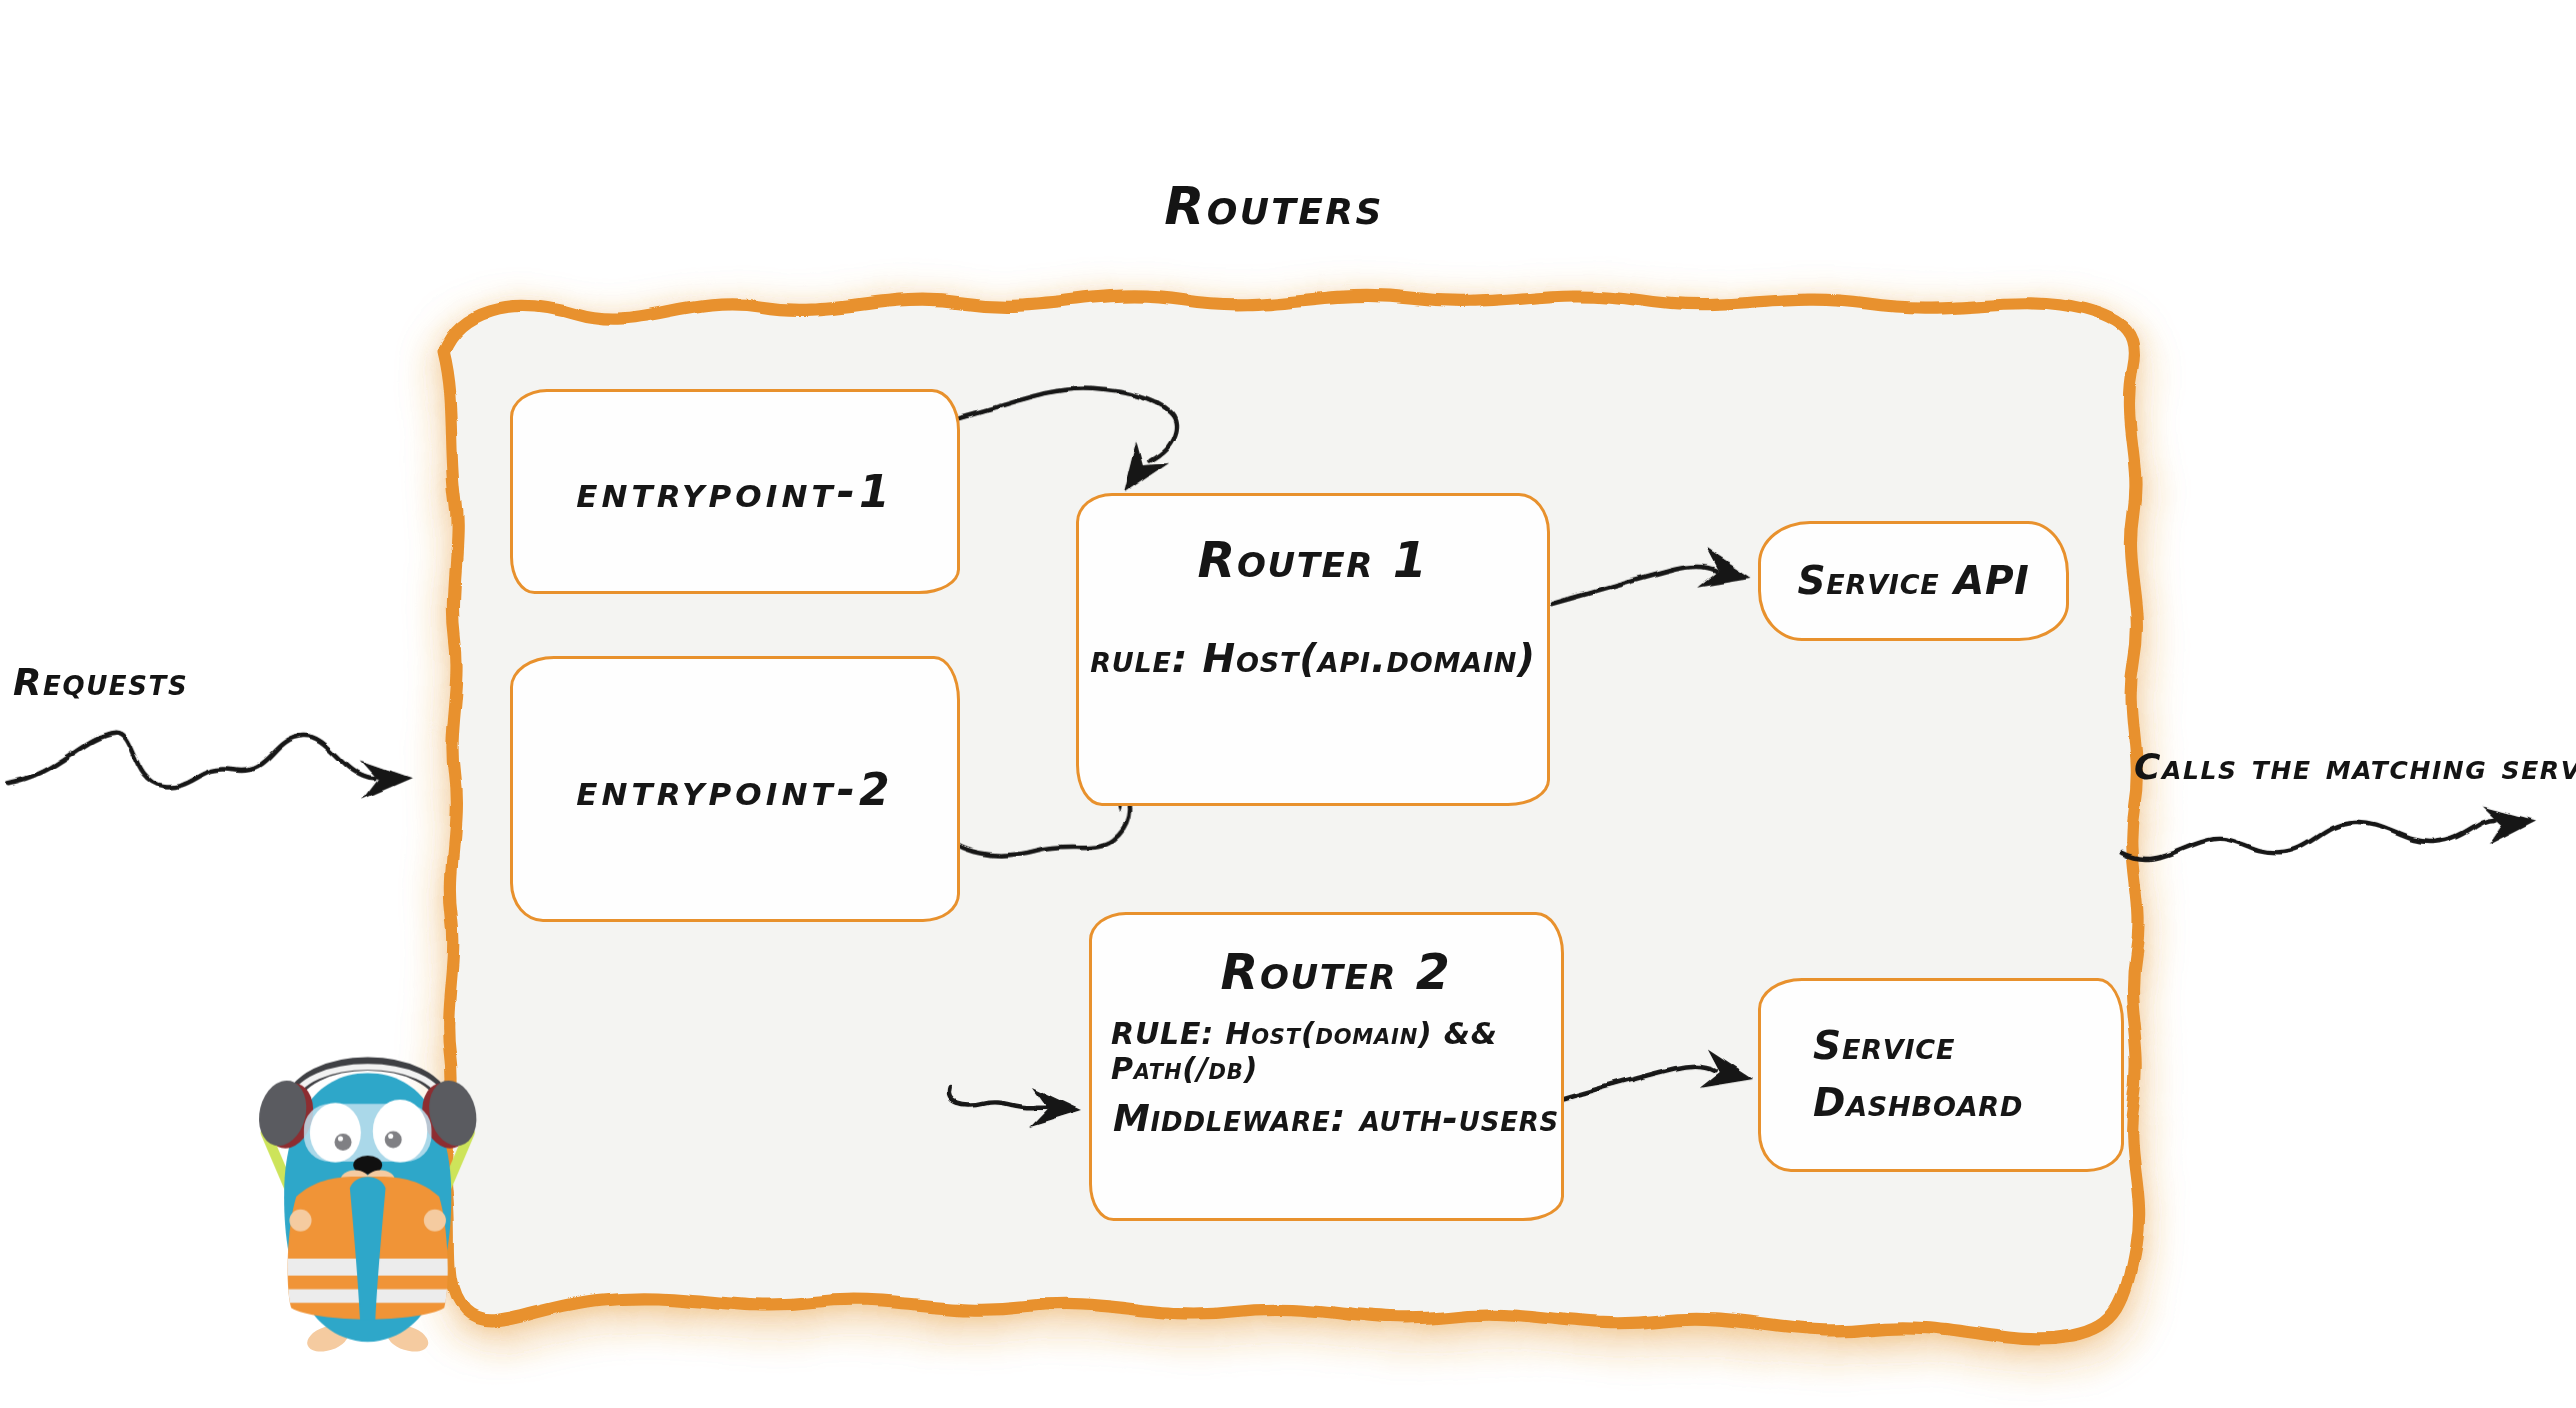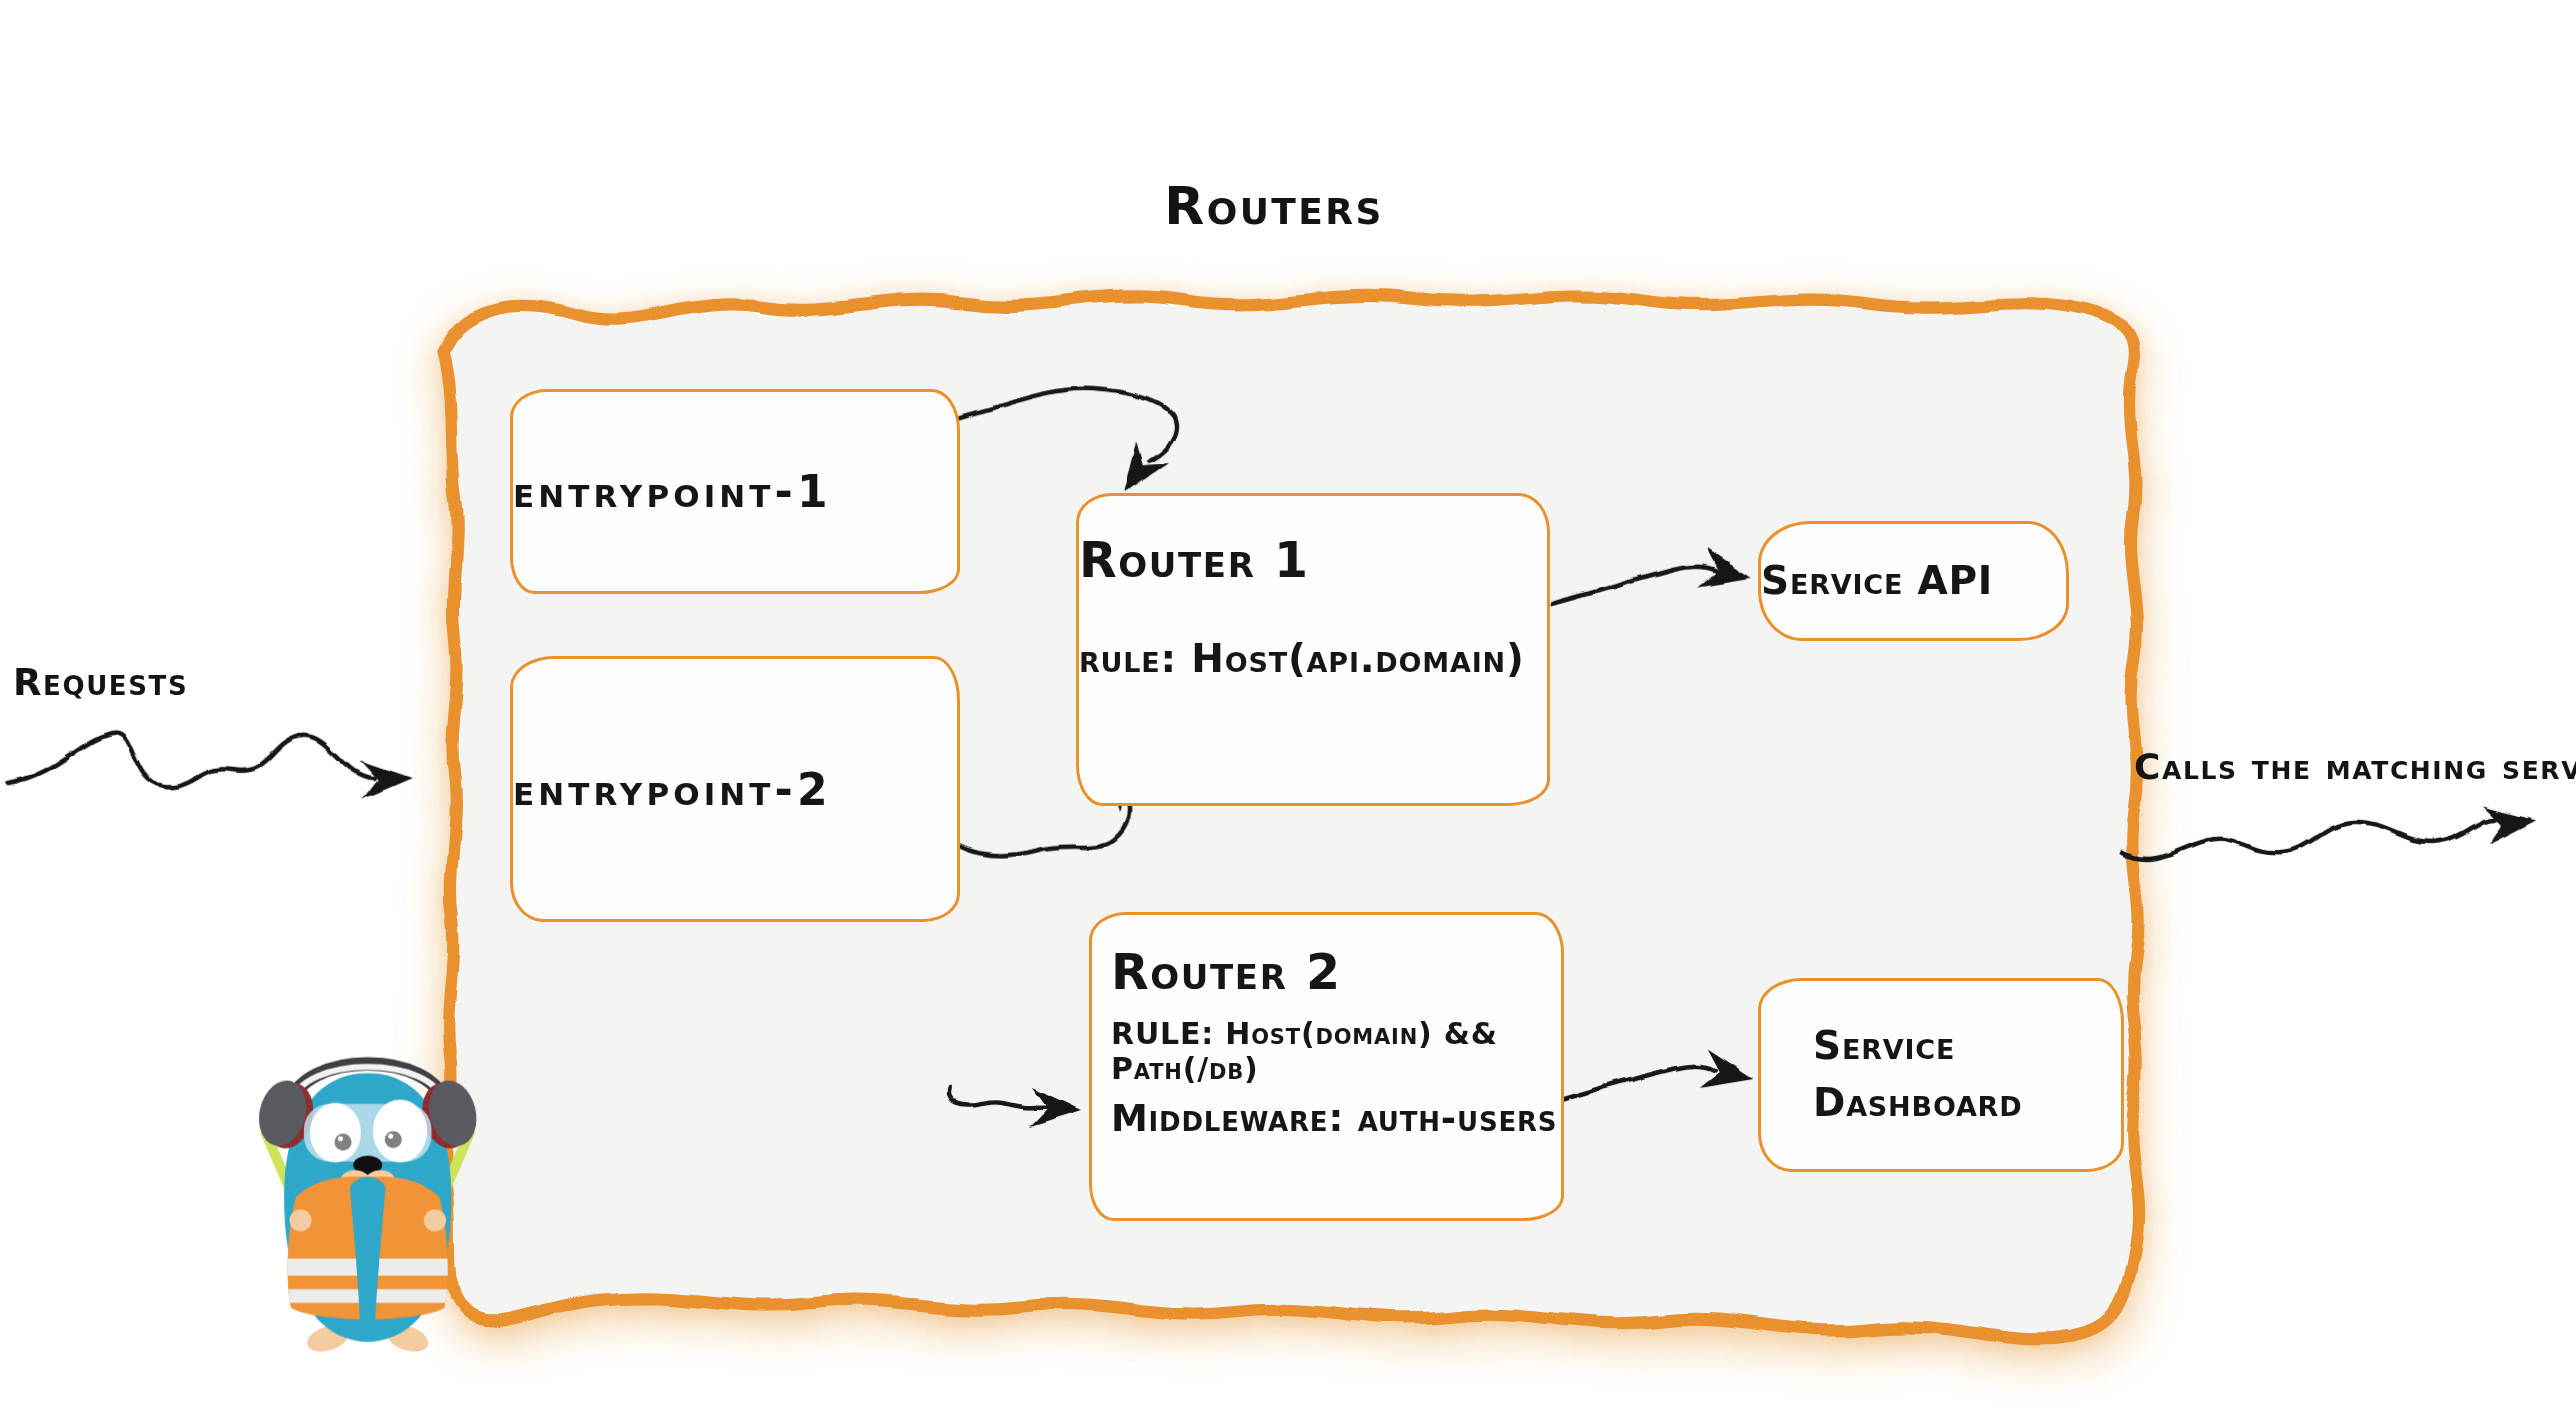--- a/index.html
+++ b/index.html
@@ -1,25 +1,25 @@
 <!DOCTYPE html>
 <html style="font-size:13px"><head>
 <meta charset="utf-8">
 <style>
   html,body{margin:0;padding:0;background:#ffffff;}
   body{width:2576px;height:1408px;position:relative;overflow:hidden;
        font-family:"DejaVu Sans", sans-serif;color:#151515;}
-  .stage{position:absolute;inset:0;}
+  .stage{position:absolute;inset:0;font-style:italic;}
   svg.scene{position:absolute;left:0;top:0;z-index:1;}
   .blob{filter:drop-shadow(0 16px 26px rgba(226,148,44,.40)) drop-shadow(0 4px 10px rgba(226,148,44,.22));}
   .label{position:absolute;z-index:3;font-variant:small-caps;letter-spacing:1.6px;color:#141414;}
   .title{font-size:52px;font-weight:600;text-align:center;letter-spacing:2.4px;}
   .side-label{font-size:37px;font-weight:600;white-space:nowrap;}
   .node{position:absolute;z-index:2;background:#fefefe;border:3.3px solid #e8912d;
-        display:flex;flex-direction:column;align-items:flex-start;justify-content:center;
+        display:flex;flex-direction:column;align-items:center;justify-content:center;
         font-variant:small-caps;color:#161616;}
   .rad-a{border-radius:37px 28px 41px 24.4px / 28px 41px 24.4px 37px;}
   .rad-b{border-radius:44px 26px 37px 33px / 31px 44px 28px 39px;}
   .rad-c{border-radius:33px 41px 28px 37px / 39px 29px 41px 28px;}
   .rad-d{border-radius:36px 31px 42px 26px / 29px 39px 26px 41px;}
   .rad-pill{border-radius:52px 41px 50px 44px / 42px 52px 37px 50px;}
   .ep-label{font-size:44px;font-weight:600;letter-spacing:4.1px;}
   .router-title{font-size:49px;font-weight:600;letter-spacing:1.6px;}
   .router-rule{font-size:39px;font-weight:600;letter-spacing:0.8px;margin-top:47px;}
   .router2-rule{font-size:30px;font-weight:600;letter-spacing:0.8px;margin-top:14.7px;}

